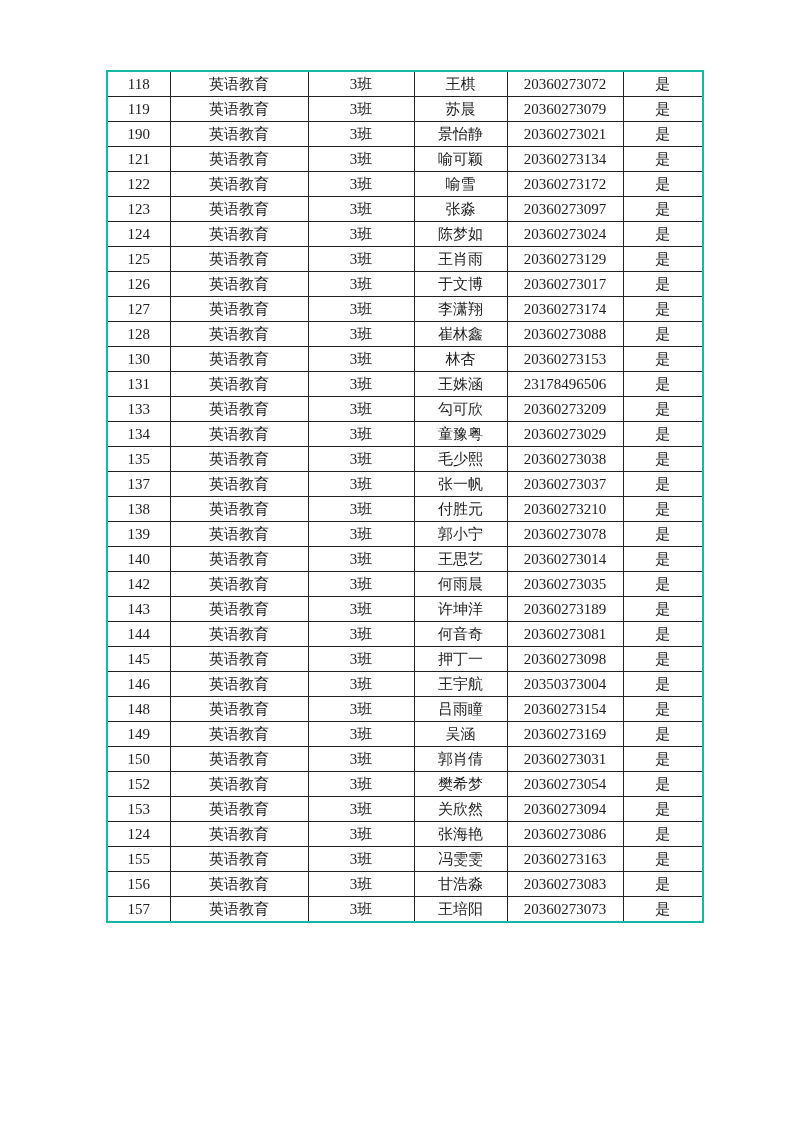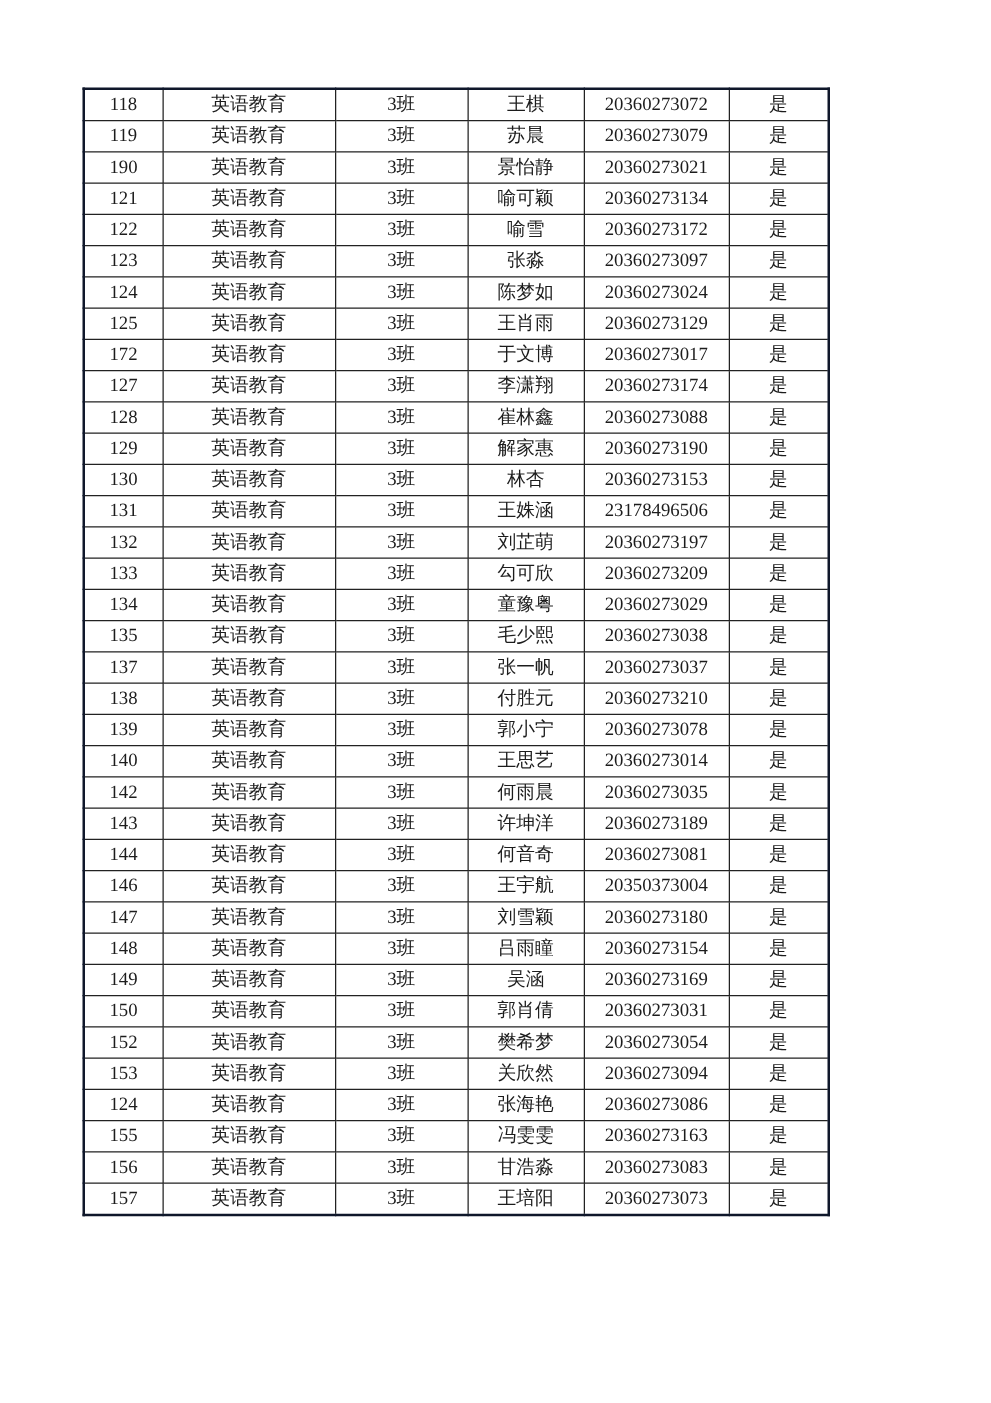--- a/index.html
+++ b/index.html
@@ -28,21 +28,22 @@
     border: 1.5px solid #222222;
     height: 24px;
     padding: 0;
     text-align: center;
     vertical-align: middle;
     white-space: nowrap;
     overflow: hidden;
     line-height: 24px;
   }
   table.roster {
-    border: 2px solid #0f172a;
+    border: 2px solid #14b8a6;
+    margin-left: 40px;
   }
   col.c-no    { width: 63px; }
   col.c-major { width: 138px; }
   col.c-class { width: 106px; }
   col.c-name  { width: 93px; }
   col.c-id    { width: 116px; }
   col.c-flag  { width: 80px; }
 </style>
 </head>
 <body>
@@ -116,21 +117,21 @@
         </tr>
         <tr>
           <td>125</td>
           <td>英语教育</td>
           <td>3班</td>
           <td>王肖雨</td>
           <td>20360273129</td>
           <td>是</td>
         </tr>
         <tr>
-          <td>172</td>
+          <td>126</td>
           <td>英语教育</td>
           <td>3班</td>
           <td>于文博</td>
           <td>20360273017</td>
           <td>是</td>
         </tr>
         <tr>
           <td>127</td>
           <td>英语教育</td>
           <td>3班</td>
@@ -140,52 +141,36 @@
         </tr>
         <tr>
           <td>128</td>
           <td>英语教育</td>
           <td>3班</td>
           <td>崔林鑫</td>
           <td>20360273088</td>
           <td>是</td>
         </tr>
         <tr>
-          <td>129</td>
-          <td>英语教育</td>
-          <td>3班</td>
-          <td>解家惠</td>
-          <td>20360273190</td>
-          <td>是</td>
-        </tr>
-        <tr>
           <td>130</td>
           <td>英语教育</td>
           <td>3班</td>
           <td>林杏</td>
           <td>20360273153</td>
           <td>是</td>
         </tr>
         <tr>
           <td>131</td>
           <td>英语教育</td>
           <td>3班</td>
           <td>王姝涵</td>
           <td>23178496506</td>
           <td>是</td>
         </tr>
         <tr>
-          <td>132</td>
-          <td>英语教育</td>
-          <td>3班</td>
-          <td>刘芷萌</td>
-          <td>20360273197</td>
-          <td>是</td>
-        </tr>
-        <tr>
           <td>133</td>
           <td>英语教育</td>
           <td>3班</td>
           <td>勾可欣</td>
           <td>20360273209</td>
           <td>是</td>
         </tr>
         <tr>
           <td>134</td>
           <td>英语教育</td>
@@ -252,33 +237,33 @@
         </tr>
         <tr>
           <td>144</td>
           <td>英语教育</td>
           <td>3班</td>
           <td>何音奇</td>
           <td>20360273081</td>
           <td>是</td>
         </tr>
         <tr>
+          <td>145</td>
+          <td>英语教育</td>
+          <td>3班</td>
+          <td>押丁一</td>
+          <td>20360273098</td>
+          <td>是</td>
+        </tr>
+        <tr>
           <td>146</td>
           <td>英语教育</td>
           <td>3班</td>
           <td>王宇航</td>
           <td>20350373004</td>
-          <td>是</td>
-        </tr>
-        <tr>
-          <td>147</td>
-          <td>英语教育</td>
-          <td>3班</td>
-          <td>刘雪颖</td>
-          <td>20360273180</td>
           <td>是</td>
         </tr>
         <tr>
           <td>148</td>
           <td>英语教育</td>
           <td>3班</td>
           <td>吕雨瞳</td>
           <td>20360273154</td>
           <td>是</td>
         </tr>

